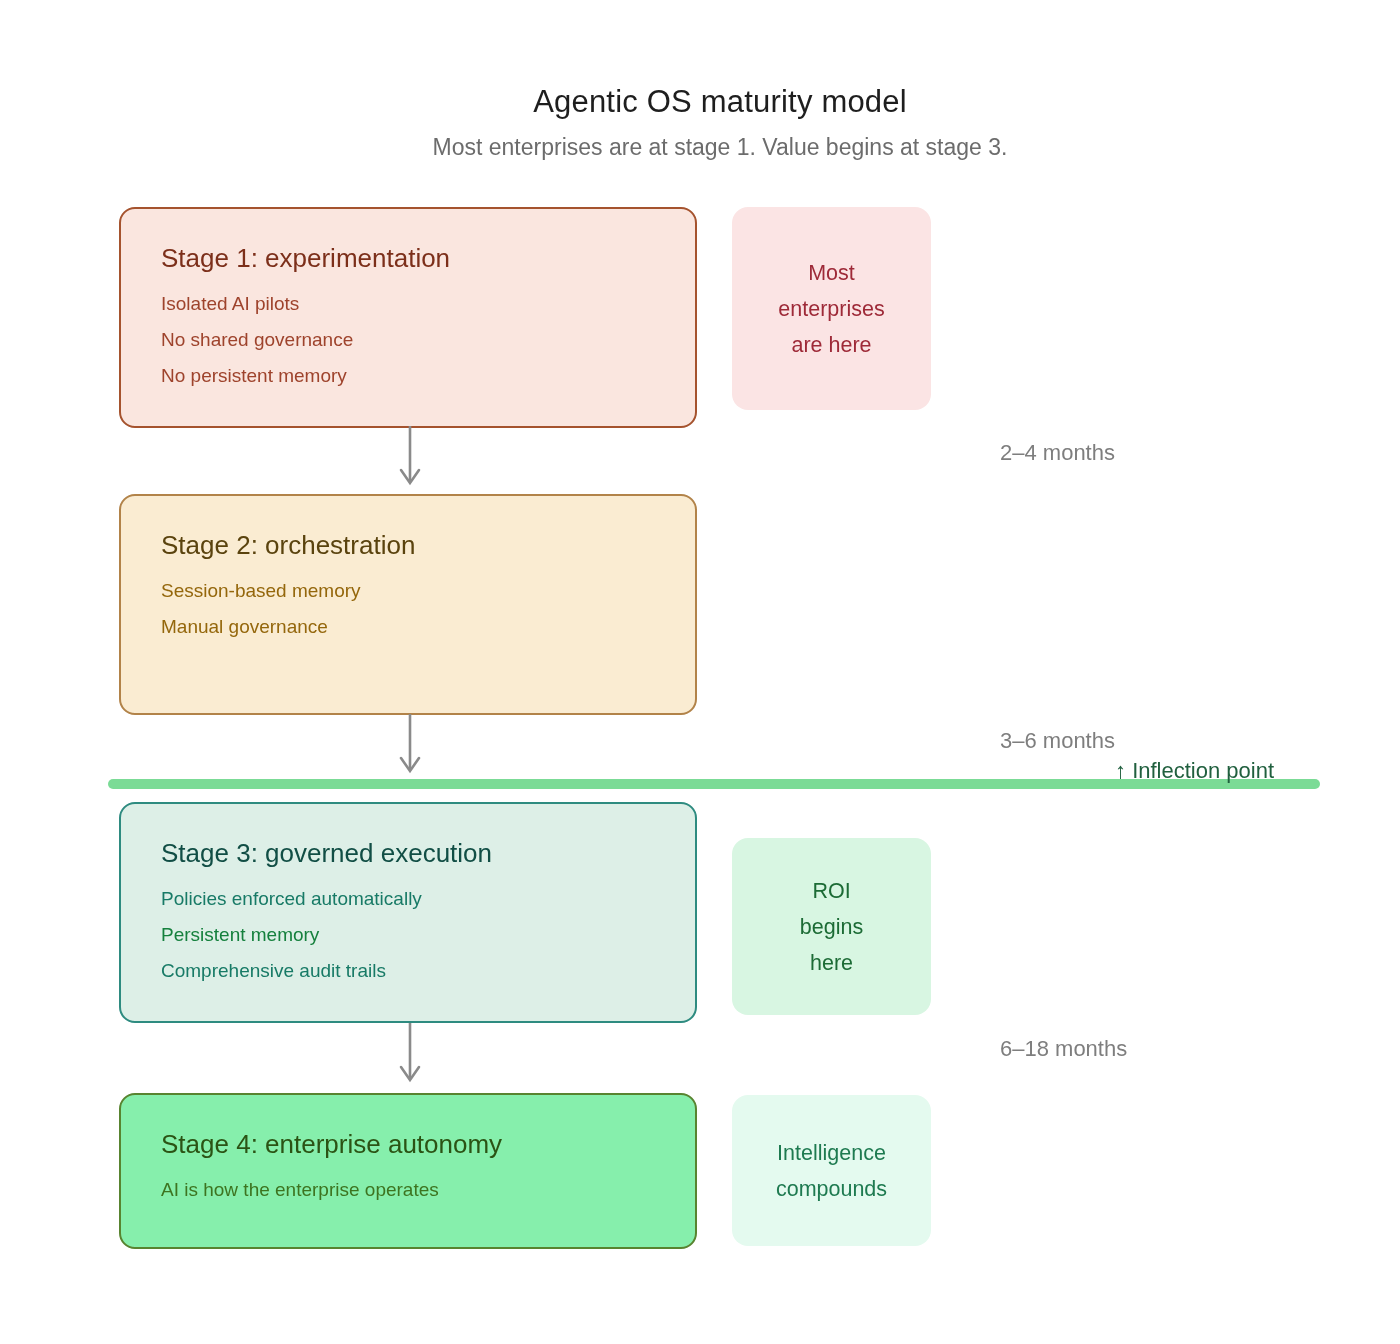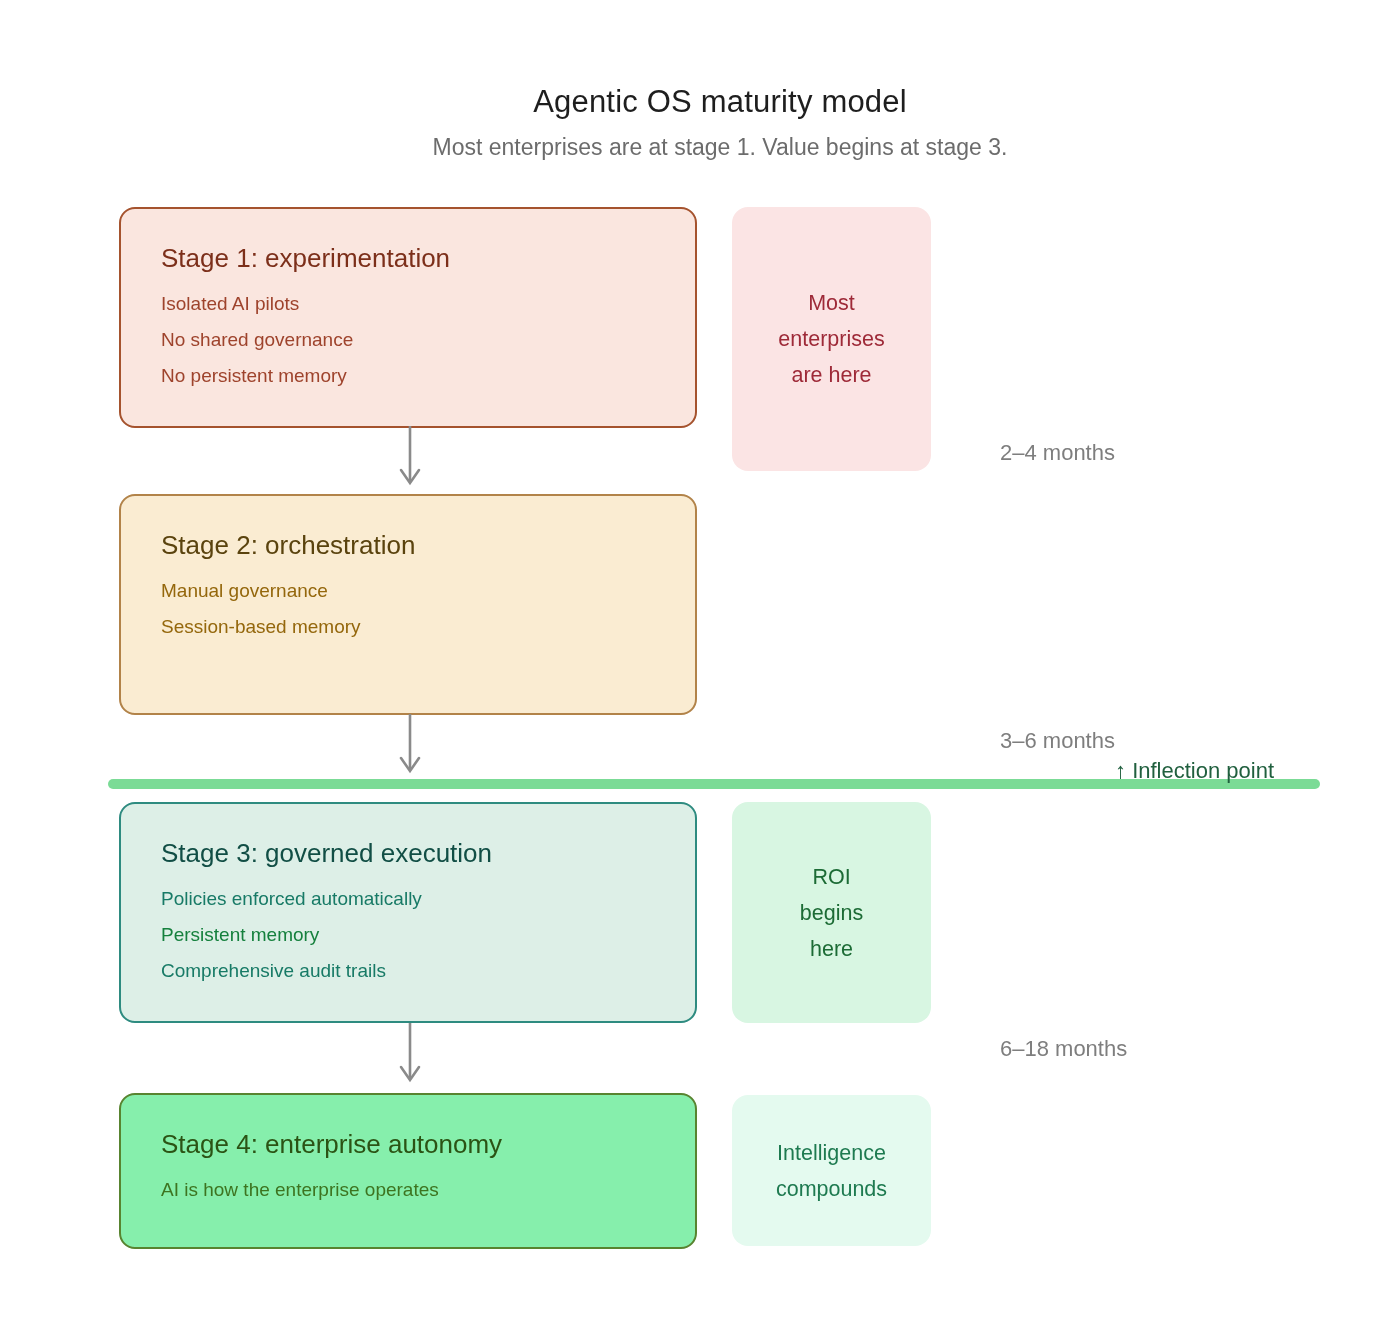--- a/index.html
+++ b/index.html
@@ -96,54 +96,54 @@
 
   <div class="page-title">Agentic OS maturity model</div>
   <div class="page-subtitle">Most enterprises are at stage 1. Value begins at stage 3.</div>
 
   <div class="stage-box" style="top: 207px; height: 221px; background: rgb(250, 230, 223); border-color: rgb(165, 83, 46);">
     <div class="stage-title" style="color: rgb(124, 47, 26);">Stage 1: experimentation</div>
     <div class="item" style="color: rgb(158, 67, 44);">Isolated AI pilots</div>
     <div class="item" style="color: rgb(158, 67, 44);">No shared governance</div>
     <div class="item" style="color: rgb(158, 67, 44);">No persistent memory</div>
   </div>
-  <div class="note-box" style="top: 207px; height: 264px; background: rgb(251, 228, 228); color: rgb(158, 42, 56);">
+  <div class="note-box" style="top: 207px; height: 203px; background: rgb(251, 228, 228); color: rgb(158, 42, 56);">
     <div>Most</div>
     <div>enterprises</div>
     <div>are here</div>
   </div>
   <div class="duration" style="top:440px;">2–4 months</div>
 
   <svg class="flow-arrow" style="top:426px;" viewBox="0 0 26 60">
     <line x1="13" y1="0" x2="13" y2="56" stroke="#8a8a8a" stroke-width="2.6"></line>
     <polyline points="4,44 13,57 22,44" fill="none" stroke="#8a8a8a" stroke-width="2.6" stroke-linecap="round"></polyline>
   </svg>
 
   <div class="stage-box" style="top: 494px; height: 221px; background: rgb(250, 236, 210); border-color: rgb(178, 131, 73);">
     <div class="stage-title" style="color: rgb(90, 67, 14);">Stage 2: orchestration</div>
+    <div class="item" style="color: rgb(148, 103, 12);">Session-based memory</div>
     <div class="item" style="color: rgb(148, 103, 12);">Manual governance</div>
-    <div class="item" style="color: rgb(148, 103, 12);">Session-based memory</div>
   </div>
   <div class="duration" style="top:728px;">3–6 months</div>
 
   <svg class="flow-arrow" style="top:714px;" viewBox="0 0 26 60">
     <line x1="13" y1="0" x2="13" y2="56" stroke="#8a8a8a" stroke-width="2.6"></line>
     <polyline points="4,44 13,57 22,44" fill="none" stroke="#8a8a8a" stroke-width="2.6" stroke-linecap="round"></polyline>
   </svg>
 
   <div class="inflection-line" style="background: rgb(123, 219, 150);"></div>
   <div class="inflection-label" style="color: rgb(33, 96, 63);">↑ Inflection point</div>
 
   <div class="stage-box" style="top: 802px; height: 221px; background: rgb(221, 239, 231); border-color: rgb(46, 139, 128);">
     <div class="stage-title" style="color: rgb(17, 78, 69);">Stage 3: governed execution</div>
     <div class="item" style="color: rgb(23, 122, 102);">Policies enforced automatically</div>
     <div class="item" style="color: #15803d;">Persistent memory</div>
     <div class="item" style="color: rgb(23, 122, 102);">Comprehensive audit trails</div>
   </div>
-  <div class="note-box" style="top: 802px; height: 221px; background: rgb(216, 246, 226); color: rgb(28, 107, 53);">
+  <div class="note-box" style="top: 838px; height: 177px; background: rgb(216, 246, 226); color: rgb(28, 107, 53);">
     <div>ROI</div>
     <div>begins</div>
     <div>here</div>
   </div>
   <div class="duration" style="top:1036px;">6–18 months</div>
 
   <svg class="flow-arrow" style="top:1023px;" viewBox="0 0 26 60">
     <line x1="13" y1="0" x2="13" y2="56" stroke="#8a8a8a" stroke-width="2.6"></line>
     <polyline points="4,44 13,57 22,44" fill="none" stroke="#8a8a8a" stroke-width="2.6" stroke-linecap="round"></polyline>
   </svg>

